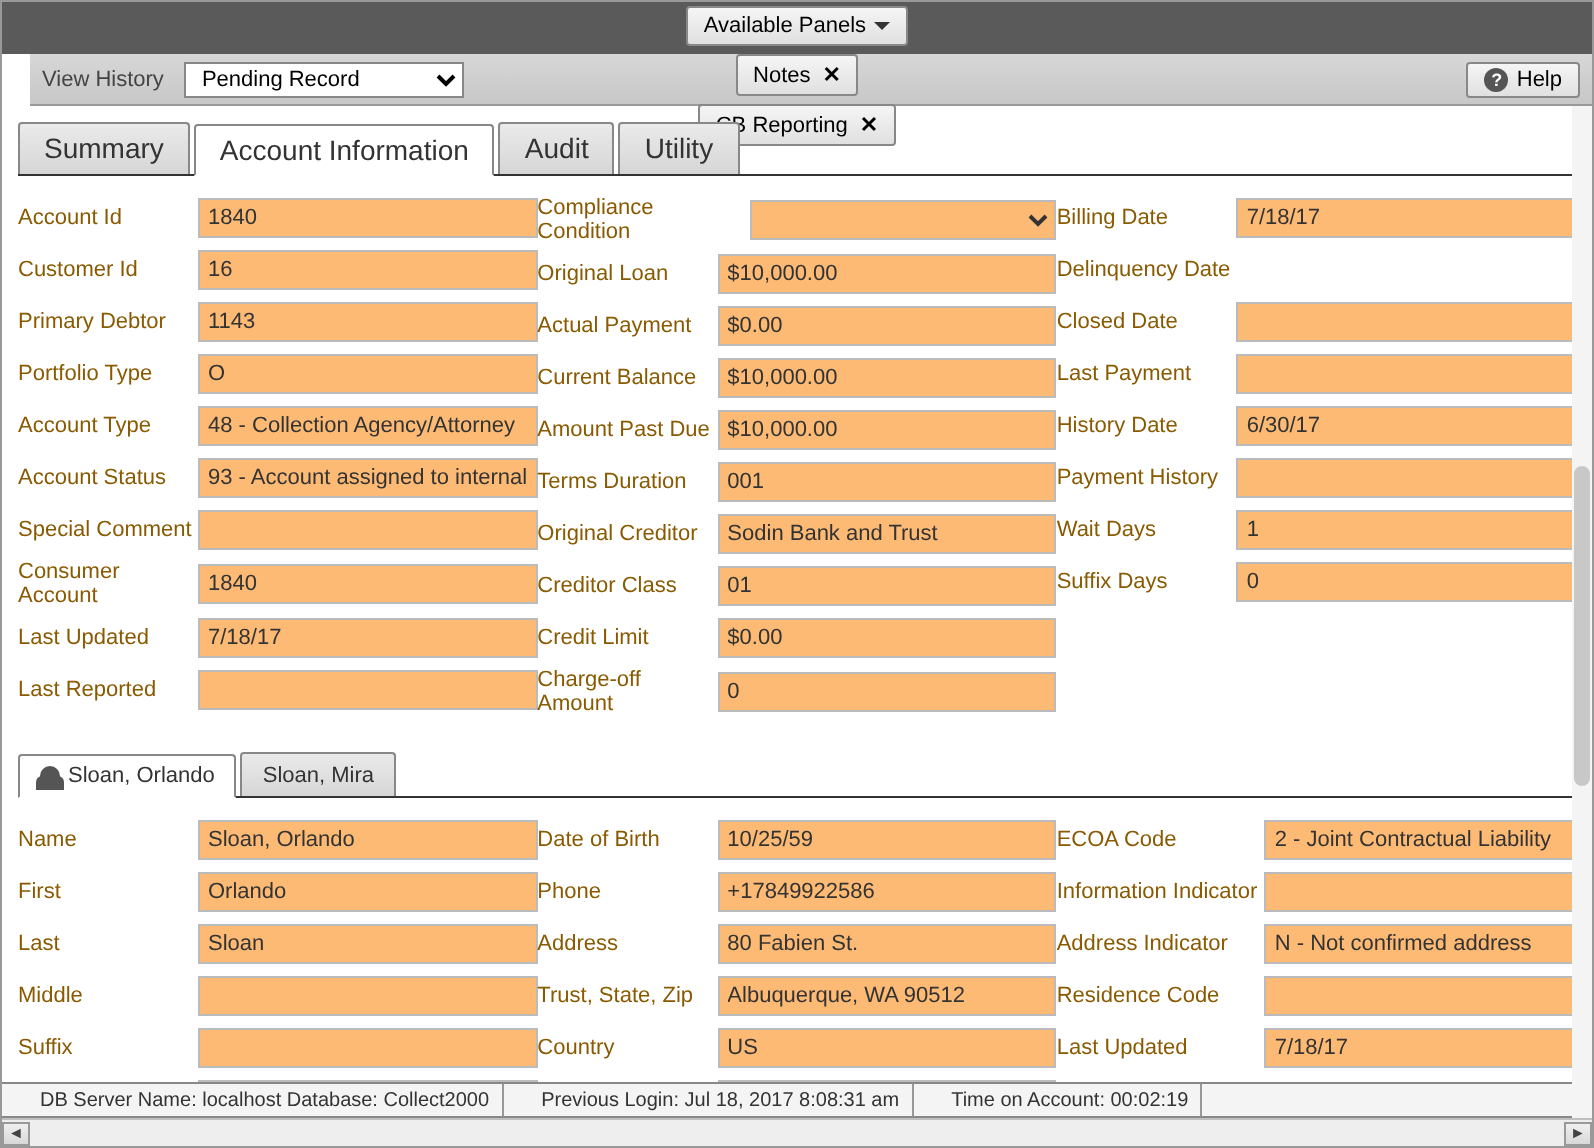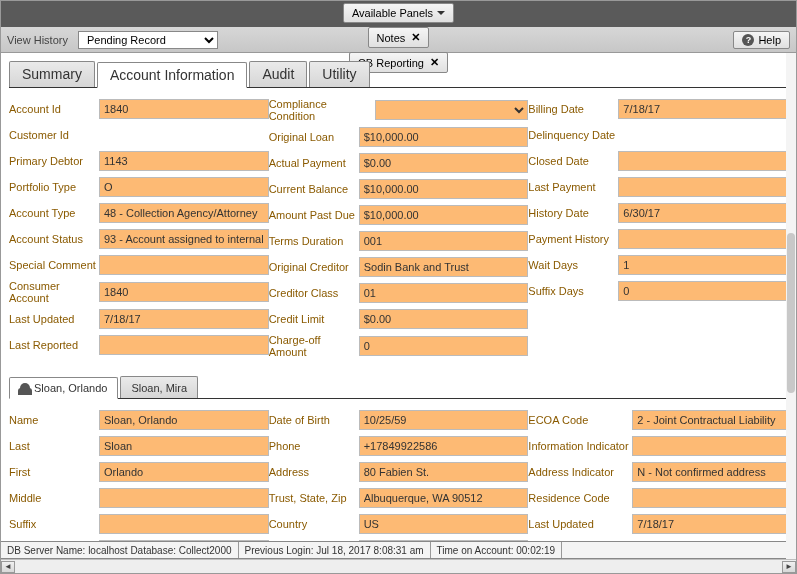--- a/index.html
+++ b/index.html
@@ -7,21 +7,21 @@
 .app { width: 797px; height: 574px; position: relative; overflow: hidden; border: 1px solid #999; }
 
 
 .tabbar { background: #5a5a5a; height: 26px; display: flex; align-items: center; padding: 2px 4px; gap: 4px; flex-direction: column; }
 .dropdown-btn { background: linear-gradient(#f5f5f5,#e0e0e0); border: 1px solid #888; border-radius: 2px; padding: 3px 8px; font-size: 11px; cursor: pointer; display: flex; align-items: center; gap: 4px; }
 .caret-down { width: 0; height: 0; border-left: 4px solid transparent; border-right: 4px solid transparent; border-top: 4px solid #333; }
 .tab-chip { background: linear-gradient(#f5f5f5,#e0e0e0); border: 1px solid #888; border-radius: 2px; padding: 3px 8px; font-size: 11px; display: flex; align-items: center; gap: 6px; cursor: pointer; }
 .close-x { font-weight: bold; cursor: pointer; }
 
 
-.subbar { background: linear-gradient(#d7d7d7,#c7c7c7); height: 26px; display: flex; align-items: center; padding: 0 6px; gap: 10px; border-bottom: 1px solid #999; }
+.subbar { background: linear-gradient(#d7d7d7,#c7c7c7); height: 26px; display: flex; align-items: center; padding: 0 6px; gap: 10px; border-bottom: 1px solid #999; margin-left: 14px; }
 .subbar .label { color: #444; font-size: 11px; }
 .subbar select { font-size: 11px; padding: 1px 4px; width: 140px; border: 1px solid #888; background: #fff; }
 .help-btn { margin-left: auto; background: linear-gradient(#f5f5f5,#e0e0e0); border: 1px solid #888; border-radius: 2px; padding: 2px 8px; font-size: 11px; display: flex; align-items: center; gap: 4px; cursor: pointer; }
 .help-icon { display:inline-block; width:12px; height:12px; border-radius:50%; background:#555; color:#fff; font-size:9px; line-height:12px; text-align:center; font-weight:bold; }
 
 
 .content { padding: 8px 8px 0 8px; overflow-y: auto; overflow-x: hidden; height: calc(100% - 26px - 26px - 20px); }
 
 .tabstrip { display: flex; border-bottom: 1px solid #333; margin-bottom: 10px; }
 .tabstrip .tab { background: linear-gradient(#eaeaea,#d6d6d6); border: 1px solid #888; border-bottom: none; padding: 4px 12px; font-size: 14px; color: #333; cursor: pointer; margin-right: 2px; border-radius: 2px 2px 0 0; }
@@ -34,21 +34,21 @@
 .row .fv, .row input[type=text], .row select.fv { flex: 1; border: 1px solid #bbb; padding: 2px 4px; font-size: 11px; height: 20px; background: #fdba74; color: #333; }
 .row select.fv { height: 20px; }
 
 .person-tabs { display: flex; border-bottom: 1px solid #333; margin: 14px 0 10px 0; }
 .ptab { background: linear-gradient(#eaeaea,#d6d6d6); border: 1px solid #888; border-bottom: none; padding: 4px 10px; font-size: 11px; cursor: pointer; margin-right: 2px; border-radius: 2px 2px 0 0; display: flex; align-items: center; gap: 4px; color:#333; }
 .ptab.active { background: #fff; position: relative; top: 1px; border-bottom: 1px solid #fff; }
 .person-icon { display:inline-block; width:10px; height:10px; background:#555; border-radius:50% 50% 0 0; position:relative; }
 .person-icon::after { content:""; position:absolute; top:5px; left:-2px; width:14px; height:7px; background:#555; border-radius:3px 3px 0 0; }
 
 .statusbar { position: absolute; left: 0; right: 0; bottom: 14px; height: 18px; border-top: 1px solid #888; border-bottom: 1px solid #888; background: #f4f4f4; font-size: 10px; color: #333; display: flex; align-items: center; }
-.statusbar .seg { padding: 0 6px; border-right: 1px solid #999; height: 100%; display: flex; align-items: center; white-space: nowrap; }
+.statusbar .seg { padding: 0 6px; border-right: 1px solid #999; height: 100%; display: flex; align-items: center; white-space: nowrap; margin-left: 13px; }
 
 .hscroll { position: absolute; left: 0; right: 0; bottom: 0; height: 14px; background: #eee; border-top: 1px solid #bfbfbf; display: flex; align-items: center; justify-content: space-between; }
 .hbtn { width: 14px; height: 12px; background: linear-gradient(#f0f0f0,#d8d8d8); border: 1px solid #999; display: flex; align-items: center; justify-content: center; font-size: 8px; color:#444; cursor: pointer; }
 .vscroll { position: absolute; right: 0; top: 52px; bottom: 14px; width: 10px; background: #f4f4f4; }
 .vthumb { position: absolute; left: 1px; right: 1px; top: 180px; height: 160px; background: #c8c8c8; border-radius: 4px; }
 
 </style>
 </head>
 <body>
 
@@ -90,20 +90,21 @@
     </div>
 
     <div class="cols">
       <div class="col">
         <div class="row">
             <span class="fl">Account Id</span>
             <input type="text" value="1840" style="">
           </div>
         <div class="row">
             <span class="fl">Customer Id</span>
+            <input type="text" value="16" style="">
           </div>
         <div class="row">
             <span class="fl">Primary Debtor</span>
             <input type="text" value="1143" style="">
           </div>
         <div class="row">
             <span class="fl">Portfolio Type</span>
             <input type="text" value="O" style="">
           </div>
         <div class="row">
@@ -220,26 +221,26 @@
       </div>
     </div>
 
     <div class="cols">
       <div class="col">
         <div class="row">
             <span class="fl">Name</span>
             <input type="text" value="Sloan, Orlando" style="">
           </div>
         <div class="row">
+            <span class="fl">First</span>
+            <input type="text" value="Orlando" style="">
+          </div>
+        <div class="row">
             <span class="fl">Last</span>
             <input type="text" value="Sloan" style="">
-          </div>
-        <div class="row">
-            <span class="fl">First</span>
-            <input type="text" value="Orlando" style="">
           </div>
         <div class="row">
             <span class="fl">Middle</span>
             <input type="text" value="" style="">
           </div>
         <div class="row">
             <span class="fl">Suffix</span>
             <input type="text" value="" style="">
           </div>
         <div class="row">

